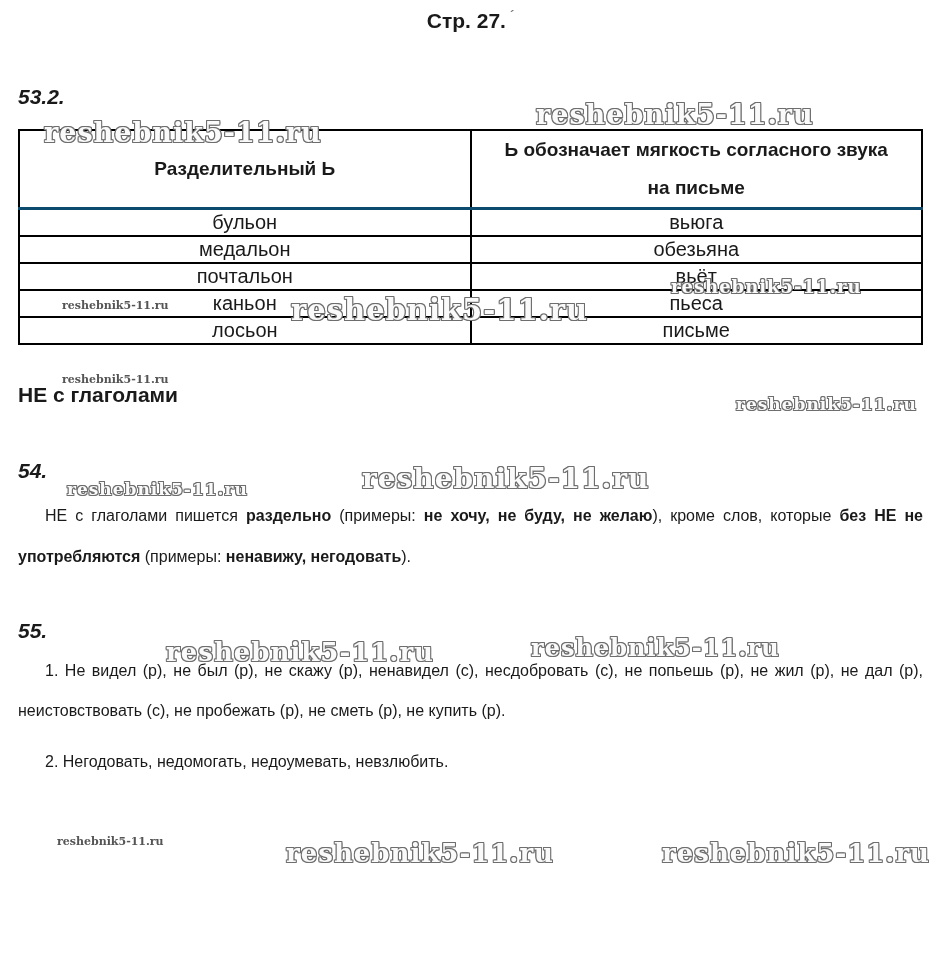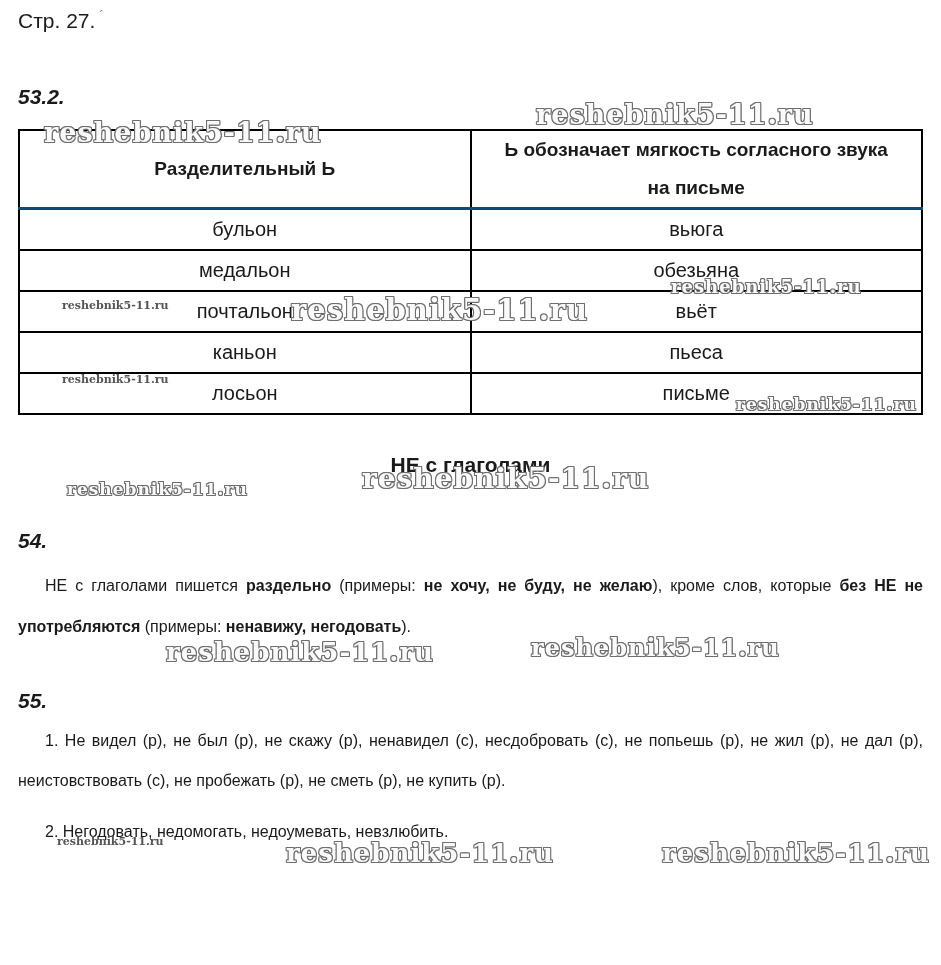--- a/index.html
+++ b/index.html
@@ -7,37 +7,37 @@
   .page {
     position: relative;
     width: 941px;
     height: 965px;
     background: #ffffff;
     font-family: "Liberation Sans", sans-serif;
     color: #1a1a1a;
     overflow: hidden;
   }
   .content { padding: 8px 18px 0 18px; }
-  .page-header { font-size: 21px; font-weight: normal; }
+  .page-header { font-size: 21px; font-weight: bold; text-align: center; }
   .tick { font-size: 13px; color: #777; vertical-align: super; margin-left: 4px; }
   .section-num { font-size: 21px; font-weight: bold; font-style: italic; }
   .num-53 { margin-top: 52px; }
   .num-54 { margin-top: 52px; }
   .num-55 { margin-top: 42px; }
 
   .grammar-table { border-collapse: collapse; width: 100%; margin-top: 20px; }
   .grammar-table th, .grammar-table td { border: 2px solid #000; text-align: center; }
   .grammar-table th {
     font-size: 19px; font-weight: bold; line-height: 2.0;
     height: 77px; vertical-align: middle; padding: 0 30px;
     border-bottom: 3px solid #0c4a6e; width: 50%;
   }
-  .grammar-table td { font-size: 20px; height: 41px; }
+  .grammar-table td { font-size: 20px; height: 27px; }
 
-  .center-heading { text-align: center; font-size: 21px; font-weight: bold; margin-top: 38px; }
+  .center-heading { text-align: left; font-size: 21px; font-weight: bold; margin-top: 38px; }
 
   .para {
     font-size: 16px; line-height: 41px;
     text-align: justify; text-indent: 27px; margin-top: 12px;
   }
   .para-55 { line-height: 40px; margin-top: 8px; }
   .item2 { margin-top: 11px; text-align: left; }
   .b { font-weight: bold; }
 
   .wm {

